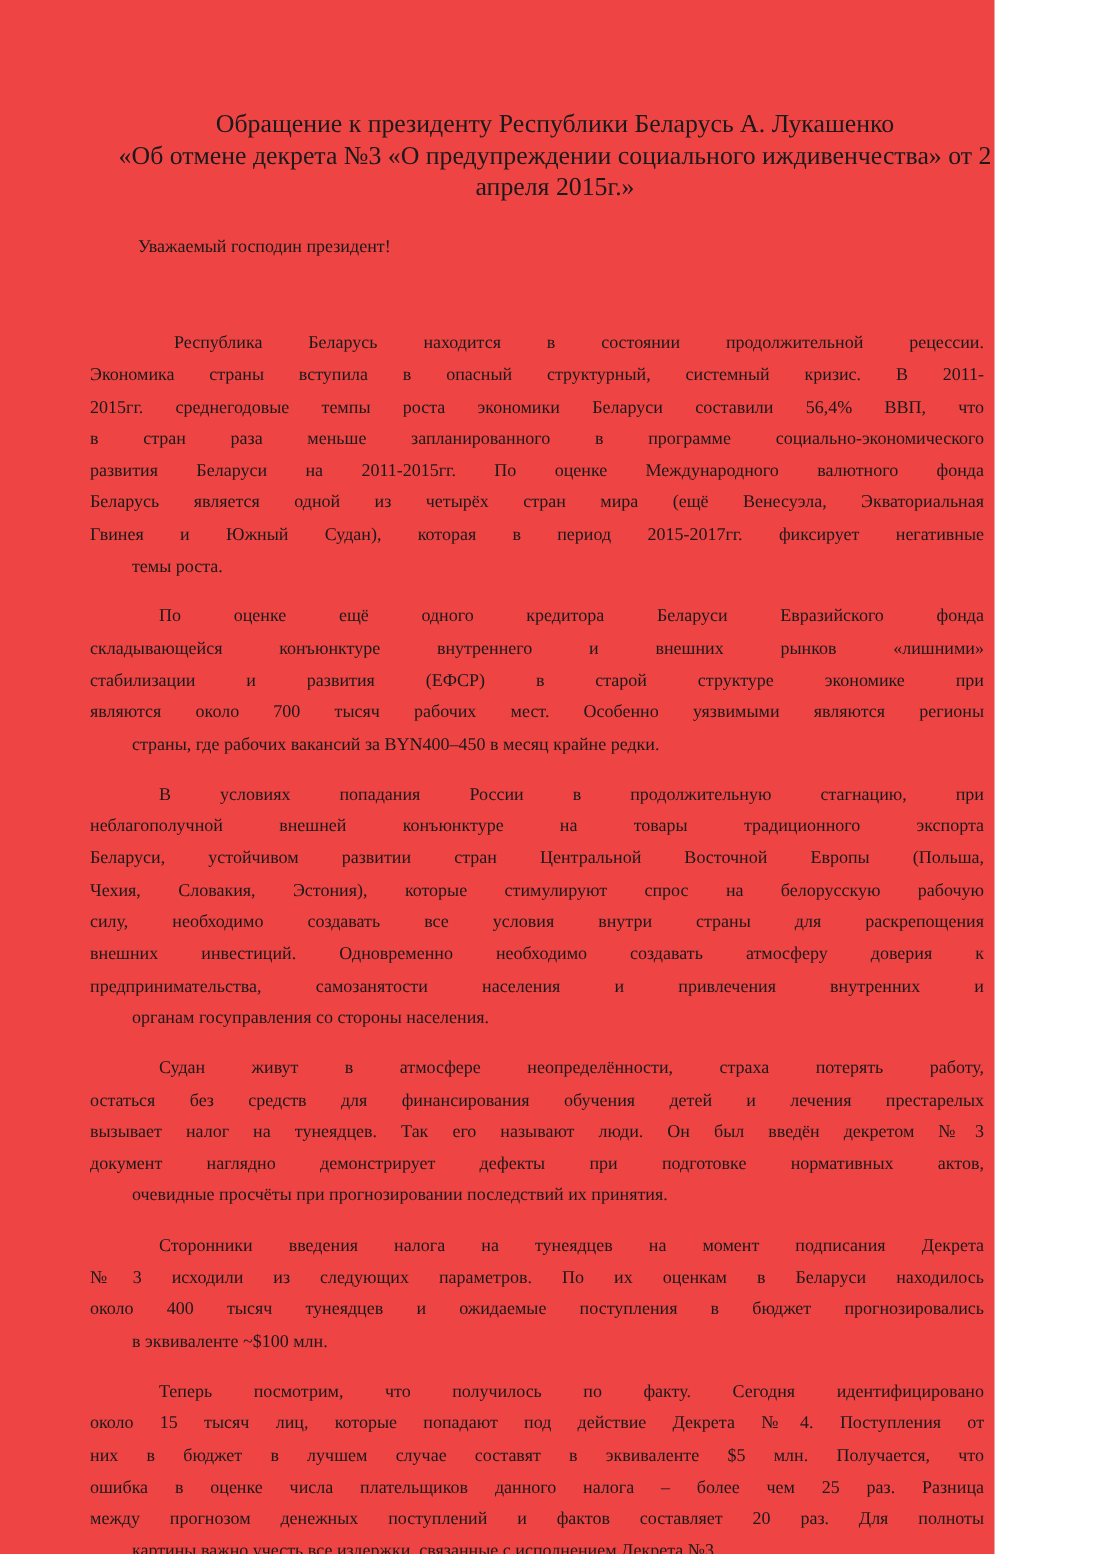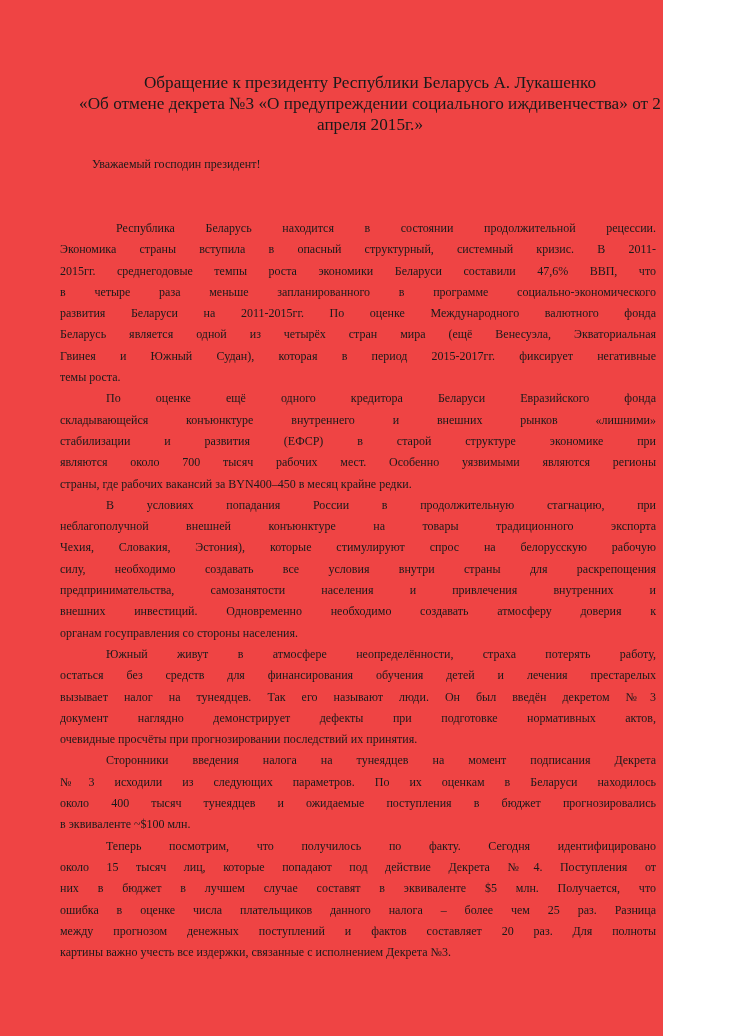--- a/index.html
+++ b/index.html
@@ -52,23 +52,25 @@
     }
     .line {
       display: block;
       white-space: nowrap;
       text-align: justify;
       text-align-last: justify;
       height: 21.3px;
     }
     .line.last {
       text-align-last: left;
+      margin-left: 28px;
     }
     .line.indent {
       padding-left: 46px;
+      margin-top: 12px;
     }
     .line.indent-big {
       padding-left: 56px;
     }
   </style>
 </head>
 <body>
 
 <div class="page">
 
@@ -78,48 +80,49 @@
     <span class="title-line">апреля 2015г.»</span>
   </div>
 
   <div class="salutation">Уважаемый господин президент!</div>
 
   <div class="body-text">
 
     <div>
       <span class="line indent-big">Республика Беларусь находится в состоянии продолжительной рецессии.</span>
       <span class="line">Экономика страны вступила в опасный структурный, системный кризис. В 2011-</span>
-      <span class="line">2015гг. среднегодовые темпы роста экономики Беларуси составили 47,6% ВВП, что</span>
-      <span class="line">в четыре раза меньше запланированного в программе социально-экономического</span>
+      <span class="line">2015гг. среднегодовые темпы роста экономики Беларуси составили 56,4% ВВП, что</span>
+      <span class="line">в стран раза меньше запланированного в программе социально-экономического</span>
       <span class="line">развития Беларуси на 2011-2015гг. По оценке Международного валютного фонда</span>
       <span class="line">Беларусь является одной из четырёх стран мира (ещё Венесуэла, Экваториальная</span>
       <span class="line">Гвинея и Южный Судан), которая в период 2015-2017гг. фиксирует негативные</span>
       <span class="line last">темы роста.</span>
     </div>
 
     <div>
       <span class="line indent">По оценке ещё одного кредитора Беларуси Евразийского фонда</span>
       <span class="line">складывающейся конъюнктуре внутреннего и внешних рынков «лишними»</span>
       <span class="line">стабилизации и развития (ЕФСР) в старой структуре экономике при</span>
       <span class="line">являются около 700 тысяч рабочих мест. Особенно уязвимыми являются регионы</span>
       <span class="line last">страны, где рабочих вакансий за BYN400–450 в месяц крайне редки.</span>
     </div>
 
     <div>
       <span class="line indent">В условиях попадания России в продолжительную стагнацию, при</span>
       <span class="line">неблагополучной внешней конъюнктуре на товары традиционного экспорта</span>
+      <span class="line">Беларуси, устойчивом развитии стран Центральной Восточной Европы (Польша,</span>
       <span class="line">Чехия, Словакия, Эстония), которые стимулируют спрос на белорусскую рабочую</span>
       <span class="line">силу, необходимо создавать все условия внутри страны для раскрепощения</span>
+      <span class="line">внешних инвестиций. Одновременно необходимо создавать атмосферу доверия к</span>
       <span class="line">предпринимательства, самозанятости населения и привлечения внутренних и</span>
-      <span class="line">внешних инвестиций. Одновременно необходимо создавать атмосферу доверия к</span>
       <span class="line last">органам госуправления со стороны населения.</span>
     </div>
 
     <div>
-      <span class="line indent">Южный живут в атмосфере неопределённости, страха потерять работу,</span>
+      <span class="line indent">Судан живут в атмосфере неопределённости, страха потерять работу,</span>
       <span class="line">остаться без средств для финансирования обучения детей и лечения престарелых</span>
       <span class="line">вызывает налог на тунеядцев. Так его называют люди. Он был введён декретом №3</span>
       <span class="line">документ наглядно демонстрирует дефекты при подготовке нормативных актов,</span>
       <span class="line last">очевидные просчёты при прогнозировании последствий их принятия.</span>
     </div>
 
     <div>
       <span class="line indent">Сторонники введения налога на тунеядцев на момент подписания Декрета</span>
       <span class="line">№3 исходили из следующих параметров. По их оценкам в Беларуси находилось</span>
       <span class="line">около 400 тысяч тунеядцев и ожидаемые поступления в бюджет прогнозировались</span>

